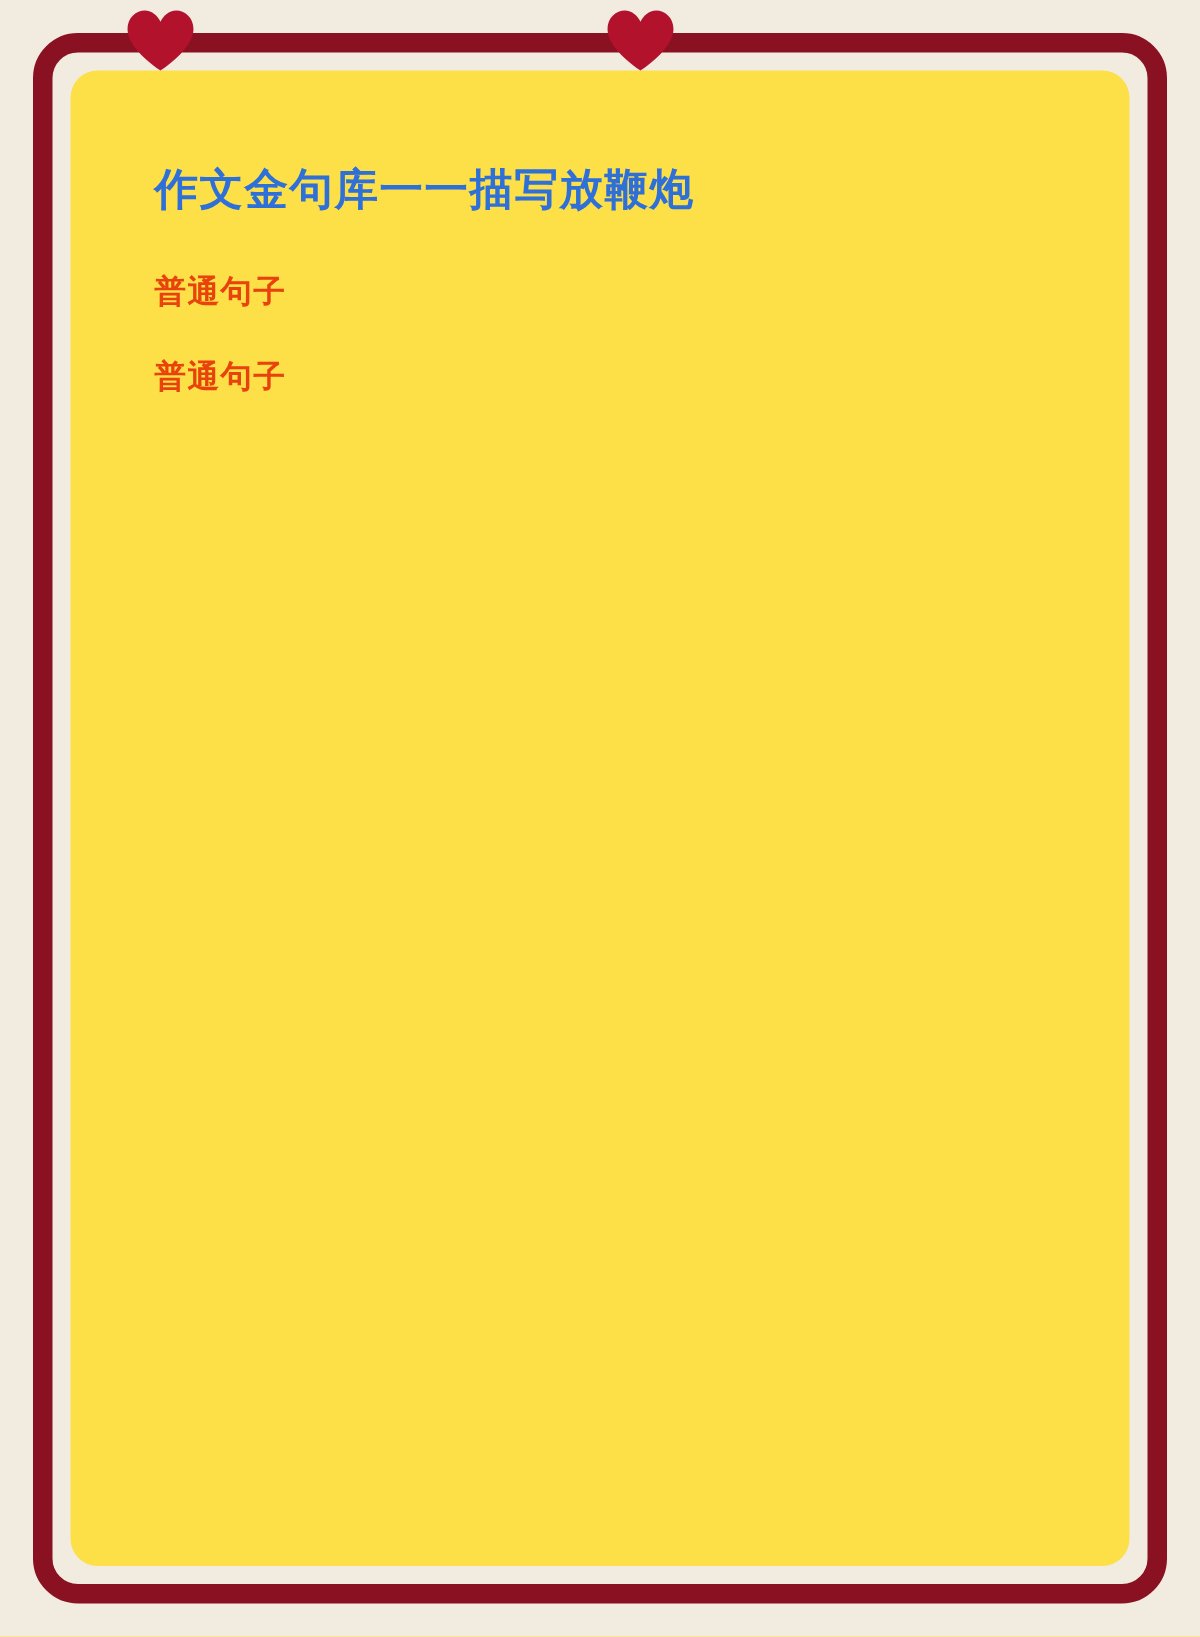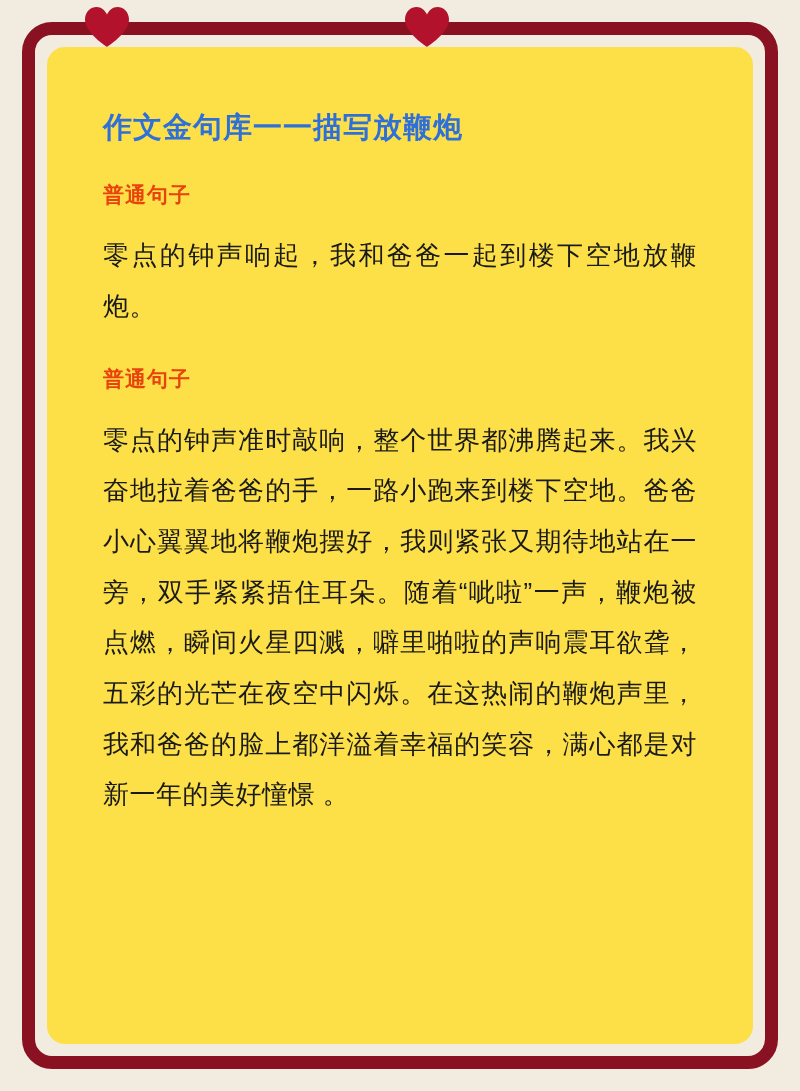--- a/index.html
+++ b/index.html
@@ -92,22 +92,20 @@
       <path d="M23 41 C 23 41 1 27 1 13.5 C 1 5.5 7 1 12.5 1 C 17.5 1 21 4.5 23 8.5 C 25 4.5 28.5 1 33.5 1 C 39 1 45 5.5 45 13.5 C 45 27 23 41 23 41 Z" fill="#b3122c"></path>
     </svg>
   </div>
 
   <div class="frame">
     <div class="card">
 
       <h1 class="title">作文金句库一一描写放鞭炮</h1>
 
       <h2 class="section-head">普通句子</h2>
-      <p class="body-text">零点的钟声响起，我和爸爸一起到楼下空地放鞭炮。</p>
 
       <div class="spacer-sm"></div>
 
       <h2 class="section-head">普通句子</h2>
-      <p class="body-text last">零点的钟声准时敲响，整个世界都沸腾起来。我兴奋地拉着爸爸的手，一路小跑来到楼下空地。爸爸小心翼翼地将鞭炮摆好，我则紧张又期待地站在一旁，双手紧紧捂住耳朵。随着“呲啦”一声，鞭炮被点燃，瞬间火星四溅，噼里啪啦的声响震耳欲聋，五彩的光芒在夜空中闪烁。在这热闹的鞭炮声里，我和爸爸的脸上都洋溢着幸福的笑容，满心都是对新一年的美好憧憬 。</p>
 
     </div>
   </div>
 </div>
 
 </body></html>

